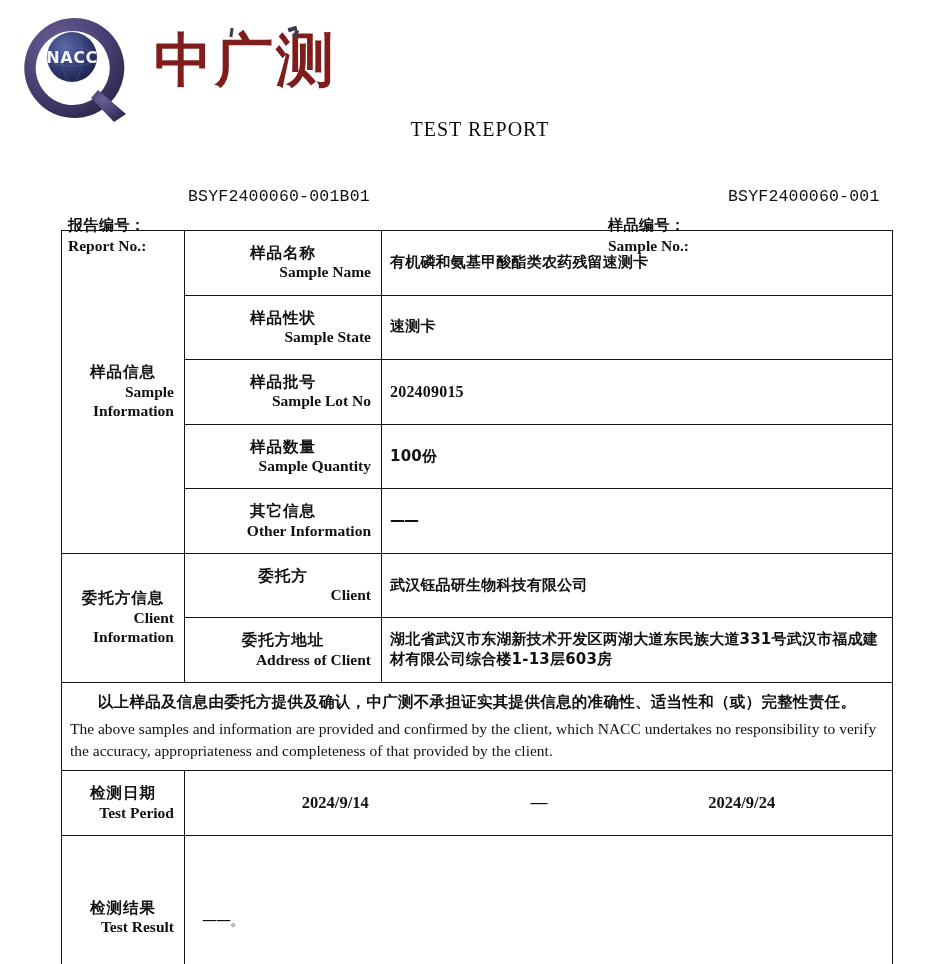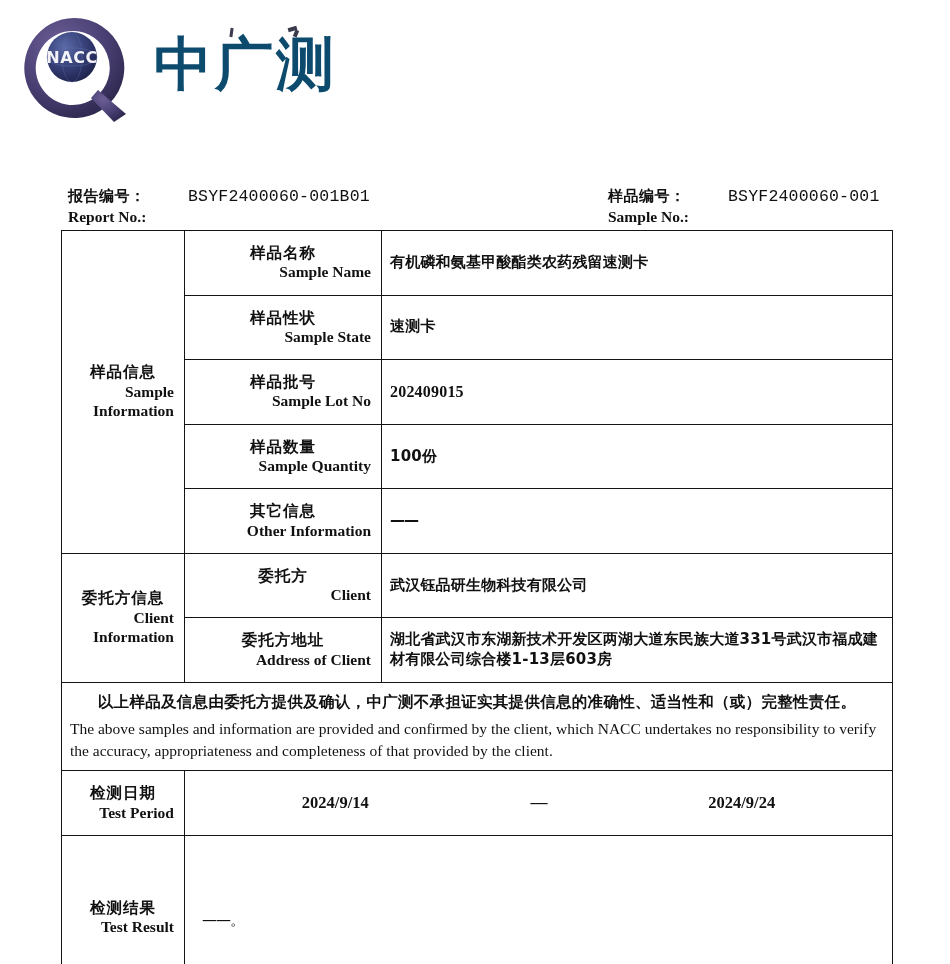--- a/index.html
+++ b/index.html
@@ -28,25 +28,25 @@
     width: 330px; height: 112px;
   }
   #logo-mark {
     position: absolute;
     left: 0; top: 2px;
     width: 120px; height: 118px;
   }
   #logo-wordmark {
     position: absolute;
     left: 140px; top: 28px;
-    font-family: Liberation Serif, serif;
+    font-family: Liberation Mono, monospace;
     font-weight: 700;
     font-size: 58px;
     letter-spacing: 3px;
-    color: #0c4a6e;
+    color: #7f1d1d;
     line-height: 1;
     white-space: nowrap;
   }
   .speck {
     position: absolute;
     background: #3a3a4d;
   }
   #speck1 { left: 216px; top: 20px; width: 3px; height: 9px; transform: rotate(8deg); }
   #speck2 { left: 274px; top: 19px; width: 9px; height: 4px; transform: rotate(-16deg); }
   #speck3 { left: 280px; top: 22px; width: 4px; height: 7px; transform: rotate(22deg); }
@@ -79,20 +79,21 @@
     position: absolute;
     font-size: 15.5px;
     line-height: 1.32;
   }
   #report-no-block { left: 68px; top: 186px; }
   #sample-no-block { left: 608px; top: 186px; }
   .num-labels {
     display: inline-block;
     vertical-align: top;
     width: 112px;
+    margin-top: 29px;
   }
   .num-label-cn {
     font-family: "DejaVu Sans", sans-serif;
     font-weight: 700;
     font-size: 15px;
     letter-spacing: 0.5px;
     white-space: nowrap;
   }
   .num-label-en {
     font-family: "Liberation Serif", serif;
@@ -249,20 +250,21 @@
     </svg>
 
     <div id="logo-wordmark">中广测</div>
     <span class="speck" id="speck1"></span>
     <span class="speck" id="speck2"></span>
     <span class="speck" id="speck3"></span>
   </div>
 </div>
 
 <div id="title-block">
+  <div id="title-en">TEST REPORT</div>
 </div>
 
 <div class="numline" id="report-no-block">
   <span class="num-labels">
     <span class="num-label-cn">报告编号：</span>
     <span class="num-label-en">Report No.:</span>
   </span><span class="num-value">BSYF2400060-001B01</span>
 </div>
 
 <div class="numline" id="sample-no-block">

